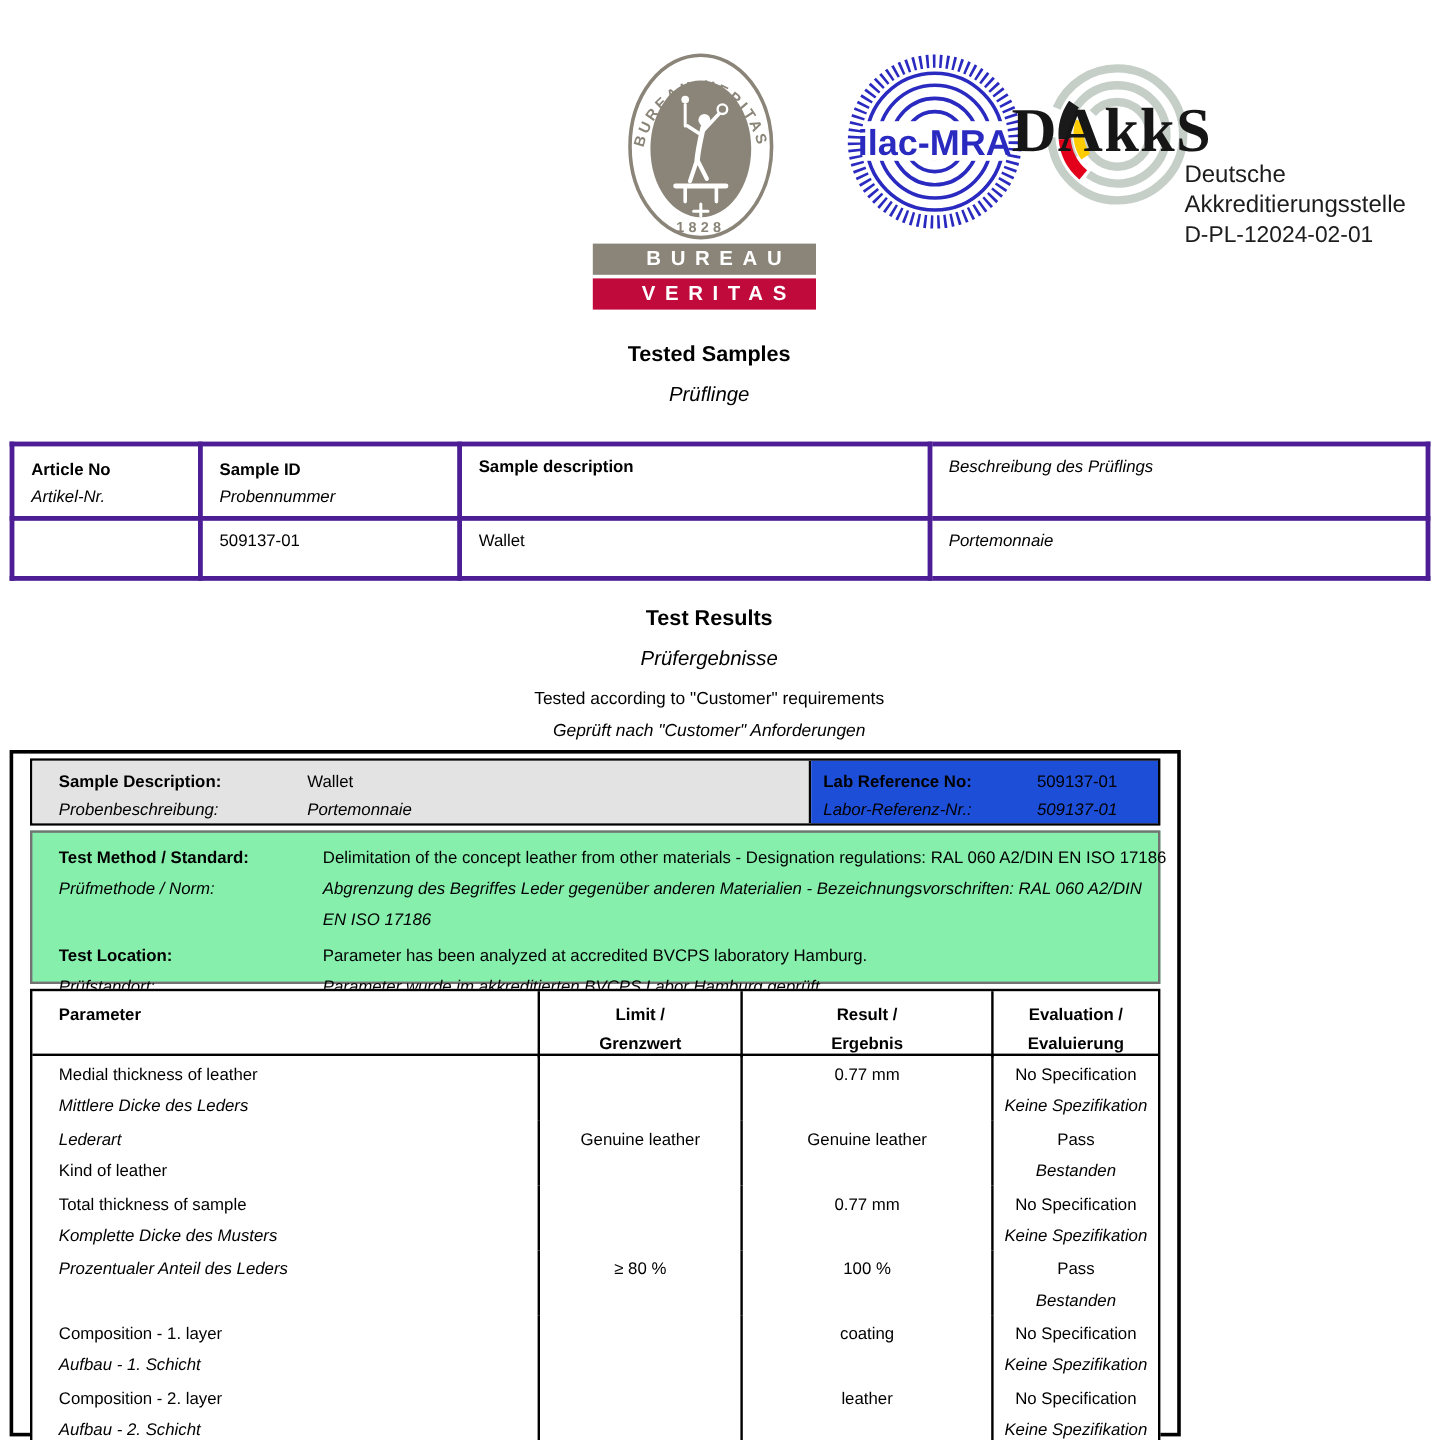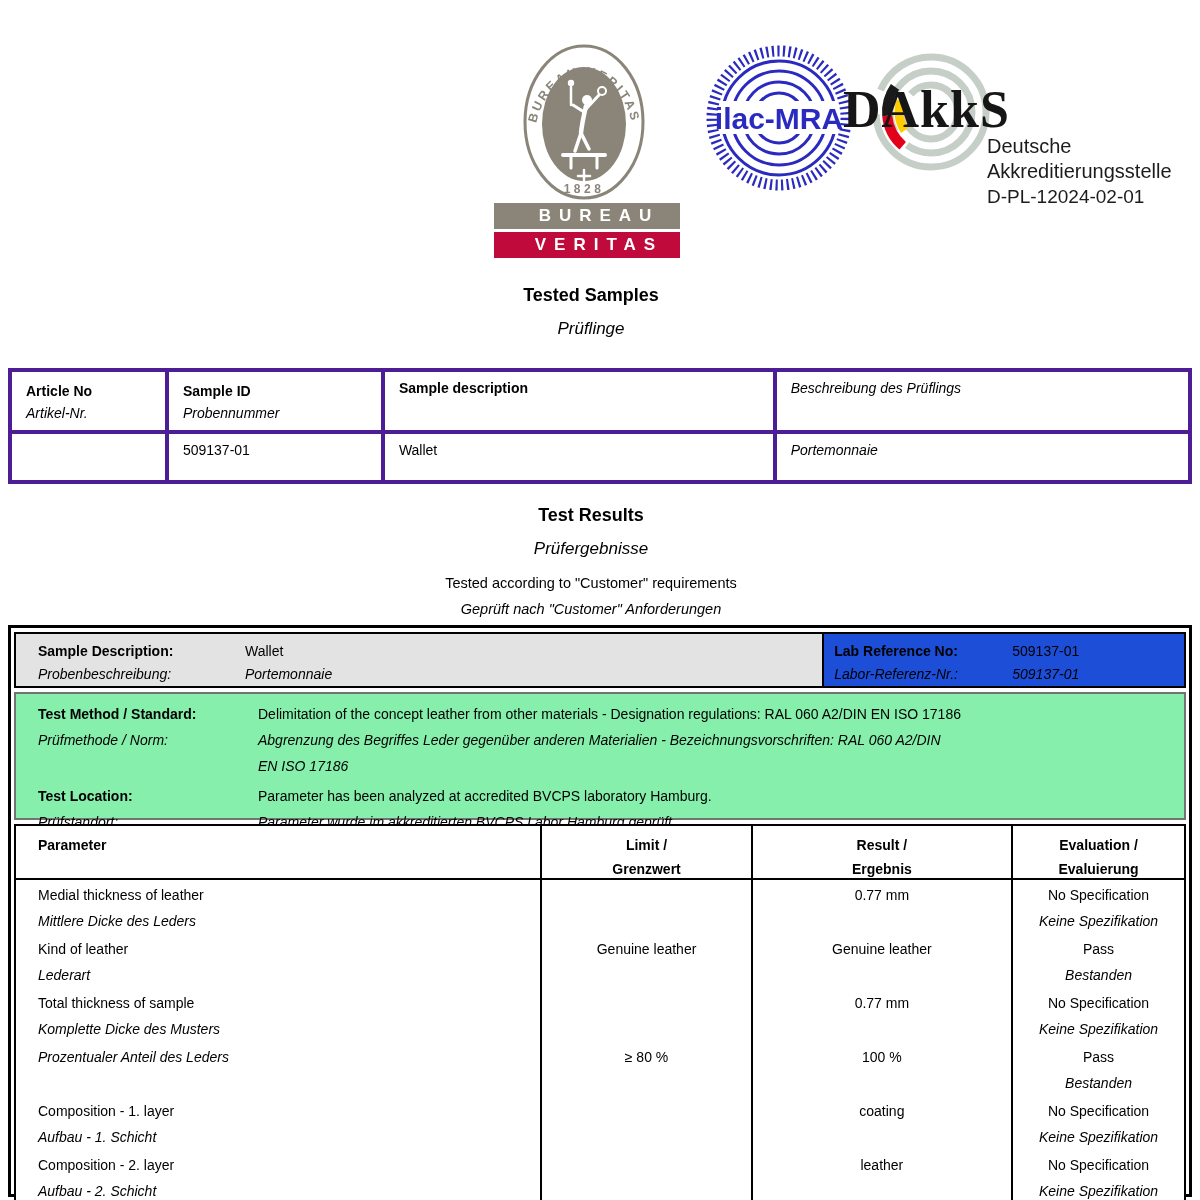--- a/index.html
+++ b/index.html
@@ -40,22 +40,22 @@
   .samples-table tr.hdr td { height:52px; }
   .samples-table tr.data td { height:50px; }
   .samples-table .c1 { width:13.3%; }
   .samples-table .c2 { width:18.3%; }
   .samples-table .c3 { width:33.2%; }
   .samples-table .c4 { width:35.2%; }
   .two-line span { display:block; line-height:22px; }
 
   
   .results-outer {
-    position:absolute; left:8px; top:625px; width:1184px; height:572px;
-    border:3px solid #000; padding:4px 3px; display:flex; flex-direction:column;
+    position:absolute; left:8px; top:625px; width:976px; height:572px;
+    border:3px solid #000; padding:4px 14px; display:flex; flex-direction:column;
   }
   .info-box { border:2px solid #000; height:56px; display:grid; grid-template-columns:69.2% 30.8%; margin-bottom:4px; flex:none; }
   .info-left  { background:#e3e3e3; border-right:2px solid #000; padding:6px 0 0 22px; }
   .info-right { background:#1d4ed8; padding:6px 0 0 10px; }
   .line { line-height:23px; white-space:nowrap; }
   .lab-w { display:inline-block; width:207px; }
   .lab-r { display:inline-block; width:178px; }
   .method-box { border:2px solid #737373; background:#86efac; height:128px; padding:7px 0 0 22px; flex:none; margin-bottom:4px; }
   .m-line { line-height:26px; white-space:nowrap; }
   .m-label { display:inline-block; width:220px; vertical-align:top; }
@@ -248,22 +248,22 @@
       <span class="cellline">0.77 mm</span>
     </div>
     <div class="col-div pr-eval">
       <span class="cellline">No Specification</span>
       <span class="cellline de">Keine Spezifikation</span>
     </div>
   </div>
 
   <div class="param-row">
     <div class="pr-param">
+      <span class="cellline de">Lederart</span>
       <span class="cellline">Kind of leather</span>
-      <span class="cellline de">Lederart</span>
     </div>
     <div class="col-div">
       <span class="cellline">Genuine leather</span>
     </div>
     <div class="col-div">
       <span class="cellline">Genuine leather</span>
     </div>
     <div class="col-div pr-eval">
       <span class="cellline">Pass</span>
       <span class="cellline de">Bestanden</span>

